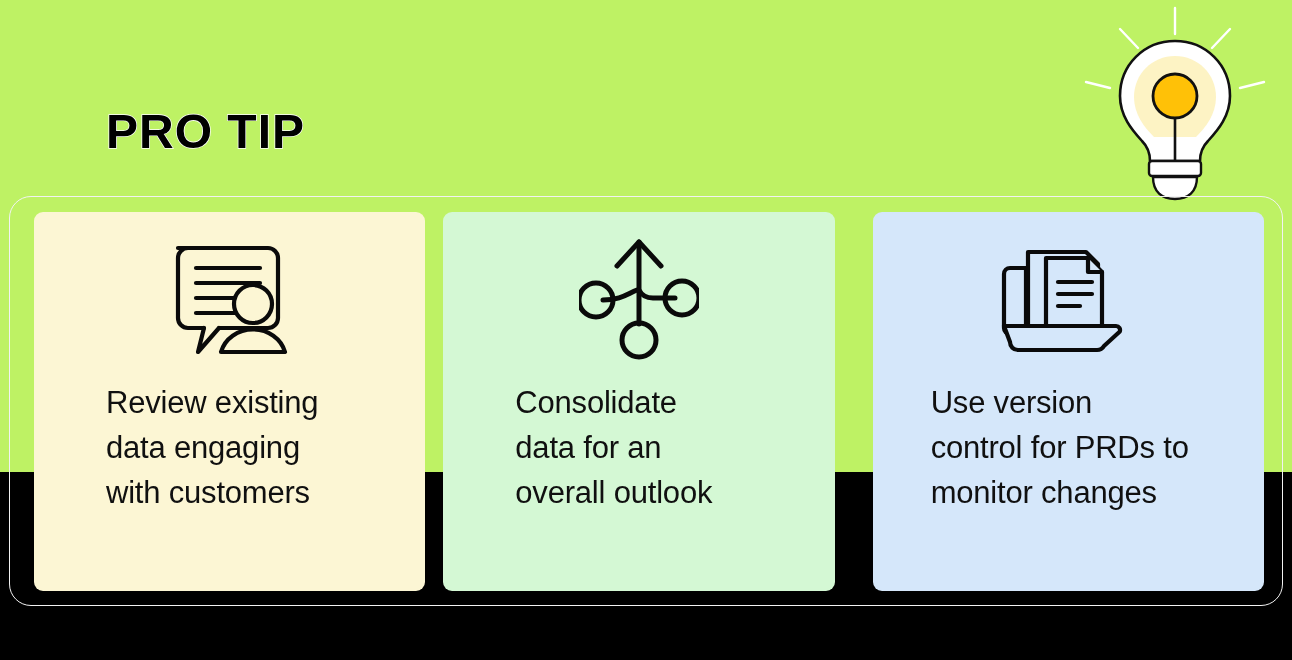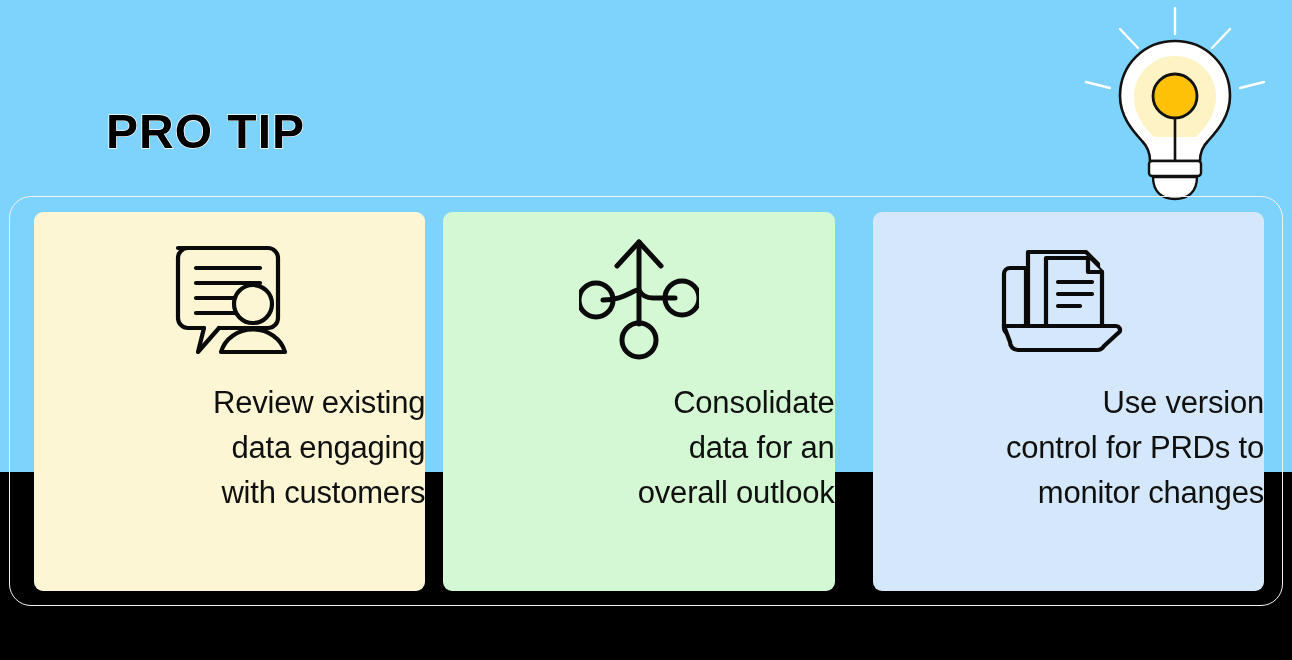--- a/index.html
+++ b/index.html
@@ -14,22 +14,21 @@
     overflow: hidden;
     position: relative;
   }
 
   #stage {
     position: absolute;
     left: 0;
     top: 0;
     width: 1292px;
     height: 472px;
-    background: #7dd3fc;
-    text-align: right;
+    background: #bef264;
   }
 
   
   .protip-heading {
     position: absolute;
     left: 106px;
     top: 108px;
     font-size: 48px;
     font-weight: 700;
     letter-spacing: 1px;

